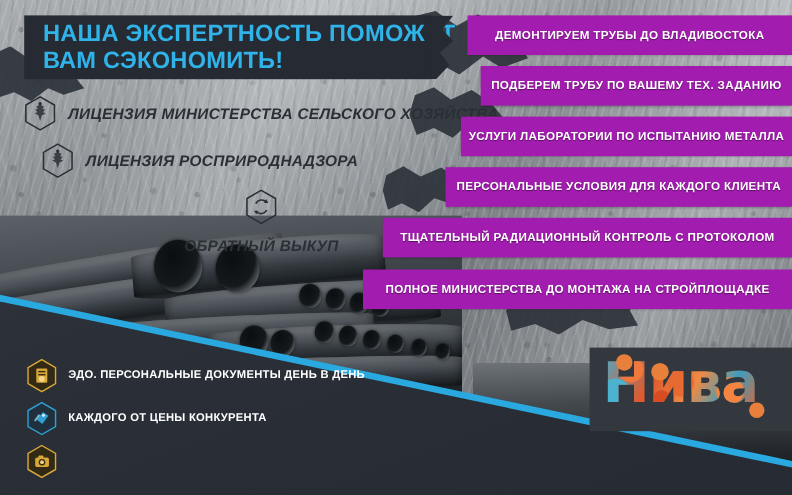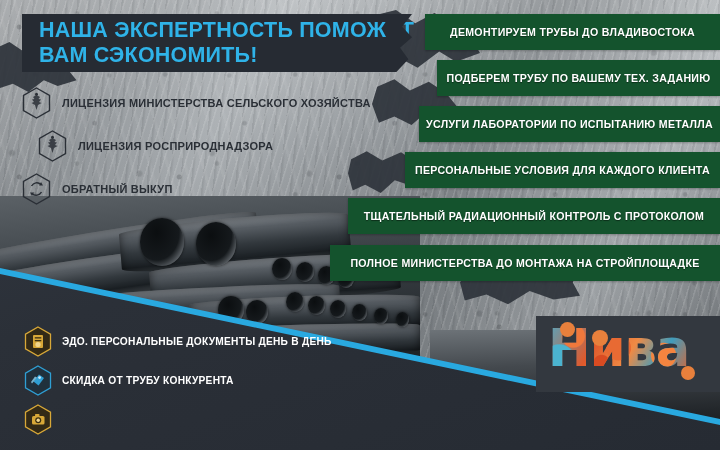--- a/index.html
+++ b/index.html
@@ -107,29 +107,29 @@
   }
   .headline-edge{
     position:absolute;left:386px;top:14px;width:26px;height:58px;background:#262b33;
     clip-path:polygon(0 0,100% 0,62% 22%,100% 40%,54% 58%,86% 78%,40% 100%,0 100%);
   }
 
   
   .lic{position:absolute;left:22px;}
   .lic-row{display:flex;align-items:center;gap:11px;height:34px;}
   .lic-row .lbl{
-    color:#2a2f36;font-weight:bold;font-size:11px;letter-spacing:.25px;white-space:nowrap;
+    color:#2a2f36;font-weight:bold;font-size:14px;letter-spacing:.25px;white-space:nowrap;font-style:italic;
   }
   .hexo{position:relative;width:29px;height:32px;flex:0 0 29px;}
   .hexo svg{display:block;}
 
   
   .bar{
     position:absolute;height:36px;right:0;
-    background:#14532d;
+    background:#a21caf;
     display:flex;align-items:center;justify-content:center;
     box-shadow:0 1px 2px rgba(0,0,0,.25);
   }
   .bar span{
     color:#fff;font-weight:bold;font-size:10.6px;letter-spacing:.3px;white-space:nowrap;
     text-shadow:0 1px 1px rgba(0,0,0,.45);
     padding:0 14px;
   }
 
   
@@ -259,21 +259,21 @@
       <span class="hexo">
         <svg width="29" height="32" viewBox="0 0 29 32">
           <polygon points="14.5,1 27.5,8.5 27.5,23.5 14.5,31 1.5,23.5 1.5,8.5" fill="none" stroke="#2a2f36" stroke-width="1.4"></polygon>
           <path d="M14.5 8 L11 10 L12.5 12 L10 12.5 L12 15 L9.5 16 L13 18 L14.5 23 L16 18 L19.5 16 L17 15 L19 12.5 L16.5 12 L18 10 Z" fill="#2a2f36" opacity=".85"></path>
           <circle cx="14.5" cy="7.3" r="1.5" fill="#2a2f36"></circle>
         </svg>
       </span>
       <span class="lbl">ЛИЦЕНЗИЯ РОСПРИРОДНАДЗОРА</span>
     </div>
 
-    <div class="lic-row" style="margin-top:9px;">
+    <div class="lic-row" style="margin-top:9px;flex-direction:column;">
       <span class="hexo">
         <svg width="29" height="32" viewBox="0 0 29 32">
           <polygon points="14.5,1 27.5,8.5 27.5,23.5 14.5,31 1.5,23.5 1.5,8.5" fill="none" stroke="#2a2f36" stroke-width="1.4"></polygon>
           <path d="M9.5 13 A6 6 0 0 1 19 11.5" fill="none" stroke="#2a2f36" stroke-width="1.5"></path>
           <path d="M19.5 19 A6 6 0 0 1 10 20.5" fill="none" stroke="#2a2f36" stroke-width="1.5"></path>
           <polygon points="19,9 21,12.5 17,12.5" fill="#2a2f36"></polygon>
           <polygon points="10,23 8,19.5 12,19.5" fill="#2a2f36"></polygon>
         </svg>
       </span>
       <span class="lbl">ОБРАТНЫЙ ВЫКУП</span>
@@ -317,21 +317,21 @@
 
     <div class="ben-row">
       <span class="hexf">
         <svg width="28" height="31" viewBox="0 0 28 31">
           <polygon points="14,1 26.5,8.2 26.5,22.8 14,30 1.5,22.8 1.5,8.2" fill="#20303c" stroke="#2f9fd4" stroke-width="1.3"></polygon>
           <path d="M9.5 16.5 L15 9.5 L20 13 L14.5 20.5 Z" fill="#2f9fd4"></path>
           <circle cx="15.6" cy="12.6" r="1.4" fill="#cdeafa"></circle>
           <path d="M8 18.5 L13 12.5 L11 11.5 L7 17 Z" fill="#8fd3f0" opacity=".8"></path>
         </svg>
       </span>
-      <span class="txt">СКИДКА ОТ ТРУБУ КОНКУРЕНТА</span>
+      <span class="txt">КАЖДОГО ОТ ЦЕНЫ КОНКУРЕНТА</span>
     </div>
 
     <div class="ben-row">
       <span class="hexf">
         <svg width="28" height="31" viewBox="0 0 28 31">
           <polygon points="14,1 26.5,8.2 26.5,22.8 14,30 1.5,22.8 1.5,8.2" fill="#332a16" stroke="#d8a838" stroke-width="1.3"></polygon>
           <rect x="8" y="12" width="12.5" height="8.5" rx="1.6" fill="#d8a838"></rect>
           <rect x="11" y="10" width="4.5" height="2.4" rx=".8" fill="#d8a838"></rect>
           <circle cx="14.2" cy="16.2" r="3" fill="#3a2f12"></circle>
           <circle cx="14.2" cy="16.2" r="1.7" fill="#f2d68c"></circle>

